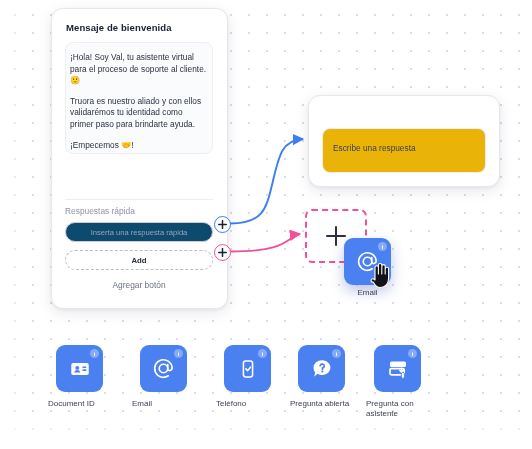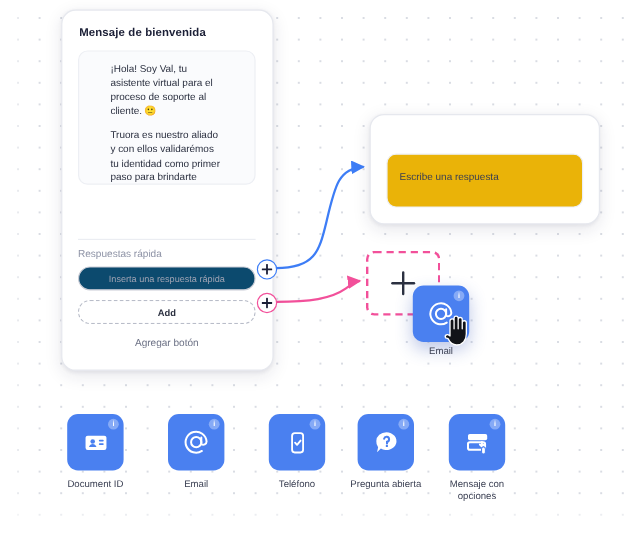--- a/index.html
+++ b/index.html
@@ -38,21 +38,21 @@
 
   
   #welcome-card{left:51px;top:8px;width:175px;height:299px;}
   .card-title{
     position:absolute;left:14px;top:13px;font-size:9.5px;font-weight:bold;
     color:#1b1f36;letter-spacing:.1px;
   }
   .msg-box{
     position:absolute;left:13px;top:33px;width:148px;height:112px;
     background:#fafbfd;border:1px solid #edeff4;border-radius:8px;
-    padding:9px 26px;box-sizing:border-box;overflow:hidden;
+    padding:9px 4px;box-sizing:border-box;overflow:hidden;
   }
   .msg-p{font-size:8.3px;line-height:11.6px;color:#2b3040;margin:0 0 9px 0;}
   .msg-p:last-child{margin-bottom:15px;}
 
   .divider{position:absolute;left:13px;top:190px;width:148px;height:1px;background:#ebedf2;}
   .qr-label{position:absolute;left:13px;top:197px;font-size:8.4px;color:#8e93a6;}
 
   .qr-input{
     position:absolute;left:13px;top:213px;width:148px;height:20px;
     border:1px solid #c9ccd6;border-radius:10px;background:#0c4a6e;
@@ -121,21 +121,21 @@
   .drag-label{
     position:absolute;left:-8px;top:50px;width:63px;text-align:center;
     font-size:8px;color:#3a3f52;
   }
   .cursor-hand{position:absolute;left:24px;top:22px;}
 
   
   .palette-item{position:absolute;width:63px;}
   .palette-item .tile{margin:0 auto;}
   .palette-item .plabel{
-    margin-top:7px;text-align:center;font-size:8px;line-height:10px;color:#3a3f52;
+    margin-top:7px;font-size:8px;line-height:10px;color:#3a3f52;
   }
   #pal-0{left:48px;top:345px;}
   #pal-1{left:132px;top:345px;}
   #pal-2{left:216px;top:345px;}
   #pal-3{left:290px;top:345px;}
   #pal-4{left:366px;top:345px;}
 </style>
 </head>
 <body>
 
@@ -271,16 +271,16 @@
   <div id="pal-4" class="palette-item">
     <div class="tile">
       <span class="badge">i</span>
       <svg width="24" height="24" viewBox="0 0 24 24">
         <rect x="4" y="4.6" width="16" height="5.3" rx="1.5" fill="#ffffff"></rect>
         <rect x="4" y="11.6" width="14.2" height="6.2" rx="1.5" fill="none" stroke="#ffffff" stroke-width="1.7"></rect>
         <path d="M15.6 11.2 v3.6 M13.9 13.4 l1.7 1.8 l1.7 -1.8" fill="none" stroke="#ffffff" stroke-width="1.6" stroke-linecap="round" stroke-linejoin="round"></path>
         <path d="M16.6 15.3 a1.9 1.9 0 0 1 1.9 1.9 v2.6 a1.6 1.6 0 0 1 -3.2 0 v-2.6 a1.9 1.9 0 0 1 1.3 -1.9 z" fill="#ffffff" stroke="#4a80f0" stroke-width="0.9"></path>
       </svg>
     </div>
-    <div class="plabel">Mensaje con opciones</div>
+    <div class="plabel">Pregunta con asistente</div>
   </div>
 
 </div>
 
 </body></html>

